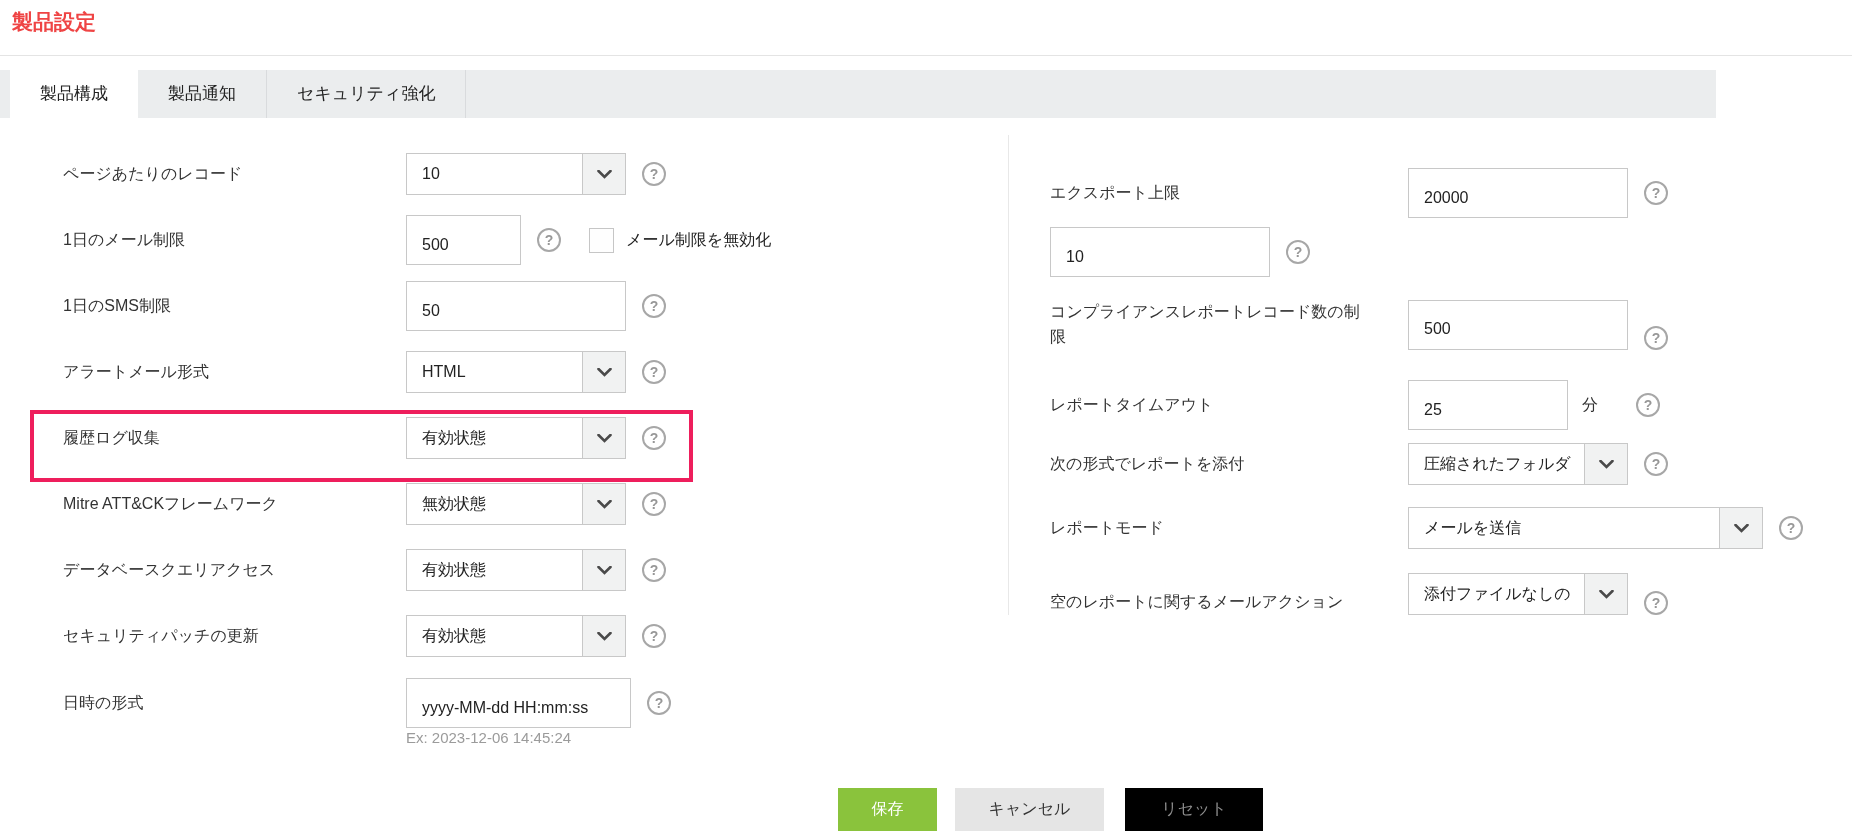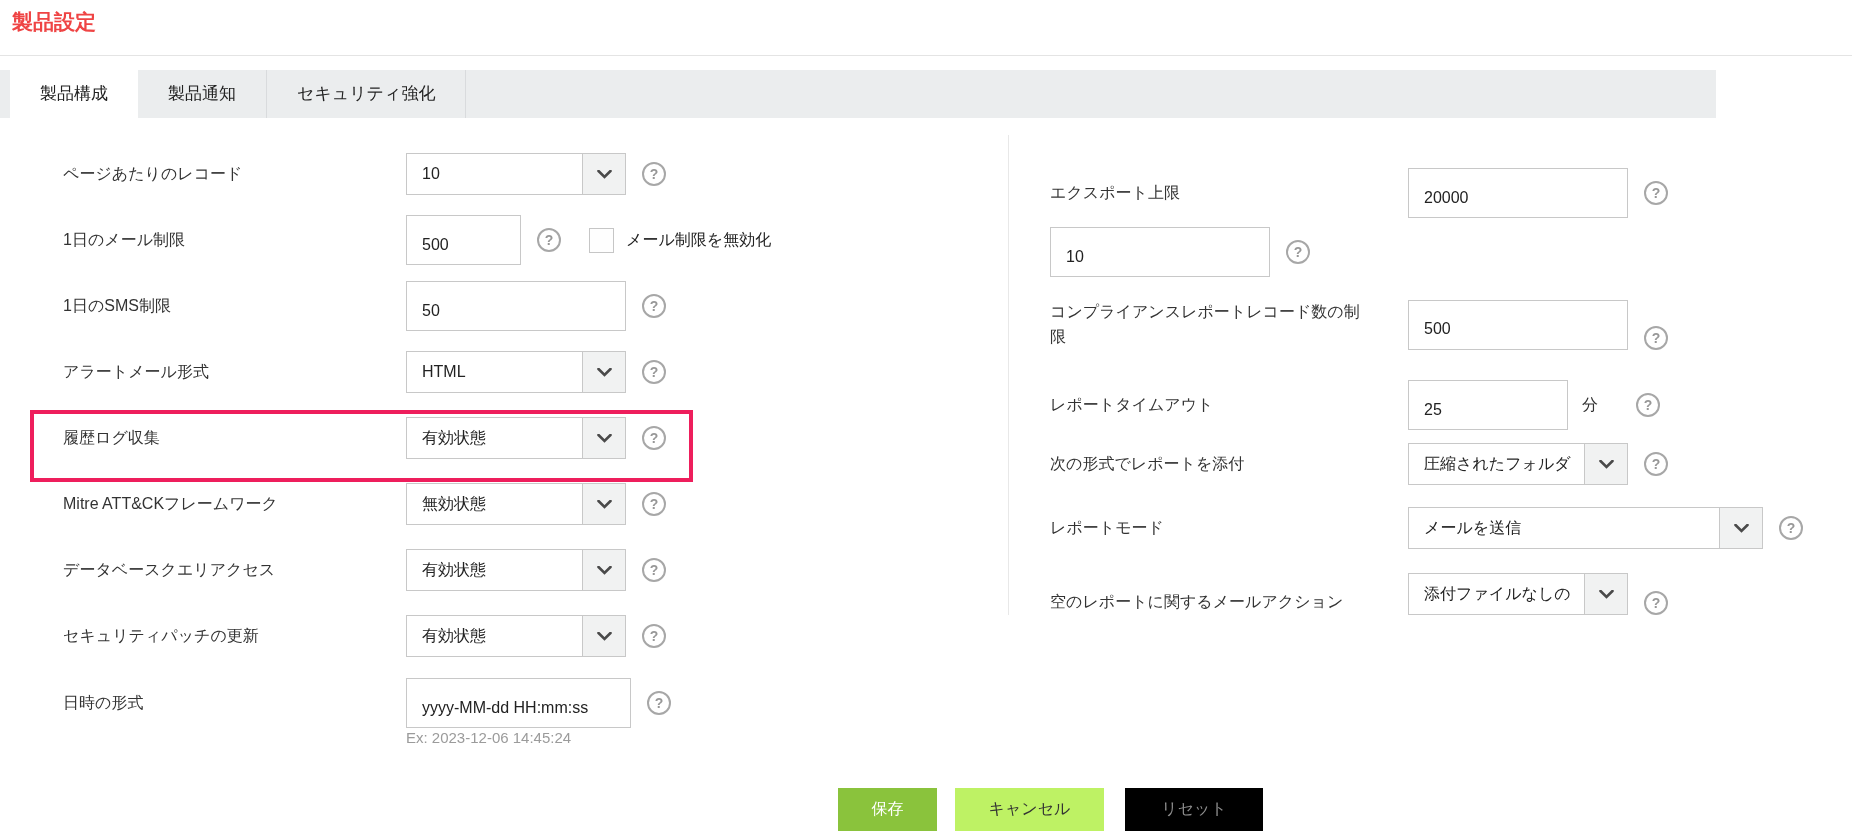--- a/index.html
+++ b/index.html
@@ -40,21 +40,21 @@
   .suffix { margin-left:14px; font-size:16px; color:#333; }
 
   .hint { left:406px; top:729px; font-size:15px; color:#9b9b9b; }
 
   .highlight-box { left:30px; top:410px; width:655px; height:64px; border:4px solid #ee1e5c; pointer-events:none; }
   .vdivider { left:1008px; top:135px; width:1px; height:480px; background:#e8e8e8; }
 
   
   .btn { position:absolute; top:748px; height:43px; display:flex; align-items:center; justify-content:center; font-size:16px; cursor:pointer; border:none; font-family:Liberation Mono, monospace;margin-top:40px; }
   .btn-save { left:838px; width:99px; background:#8ac33c; color:#fff; }
-  .btn-cancel { left:955px; width:149px; background:#bef264; color:#333;text-align:right; }
+  .btn-cancel { left:955px; width:149px; background:#e5e5e5; color:#333;text-align:right; }
   .btn-reset { left:1125px; width:138px; background:#000000; color:#8f8f8f; }
 </style>
 </head>
 <body>
 
 <div class="canvas">
 
   <div class="abs page-title">製品設定</div>
   <div class="abs title-rule"></div>
 

